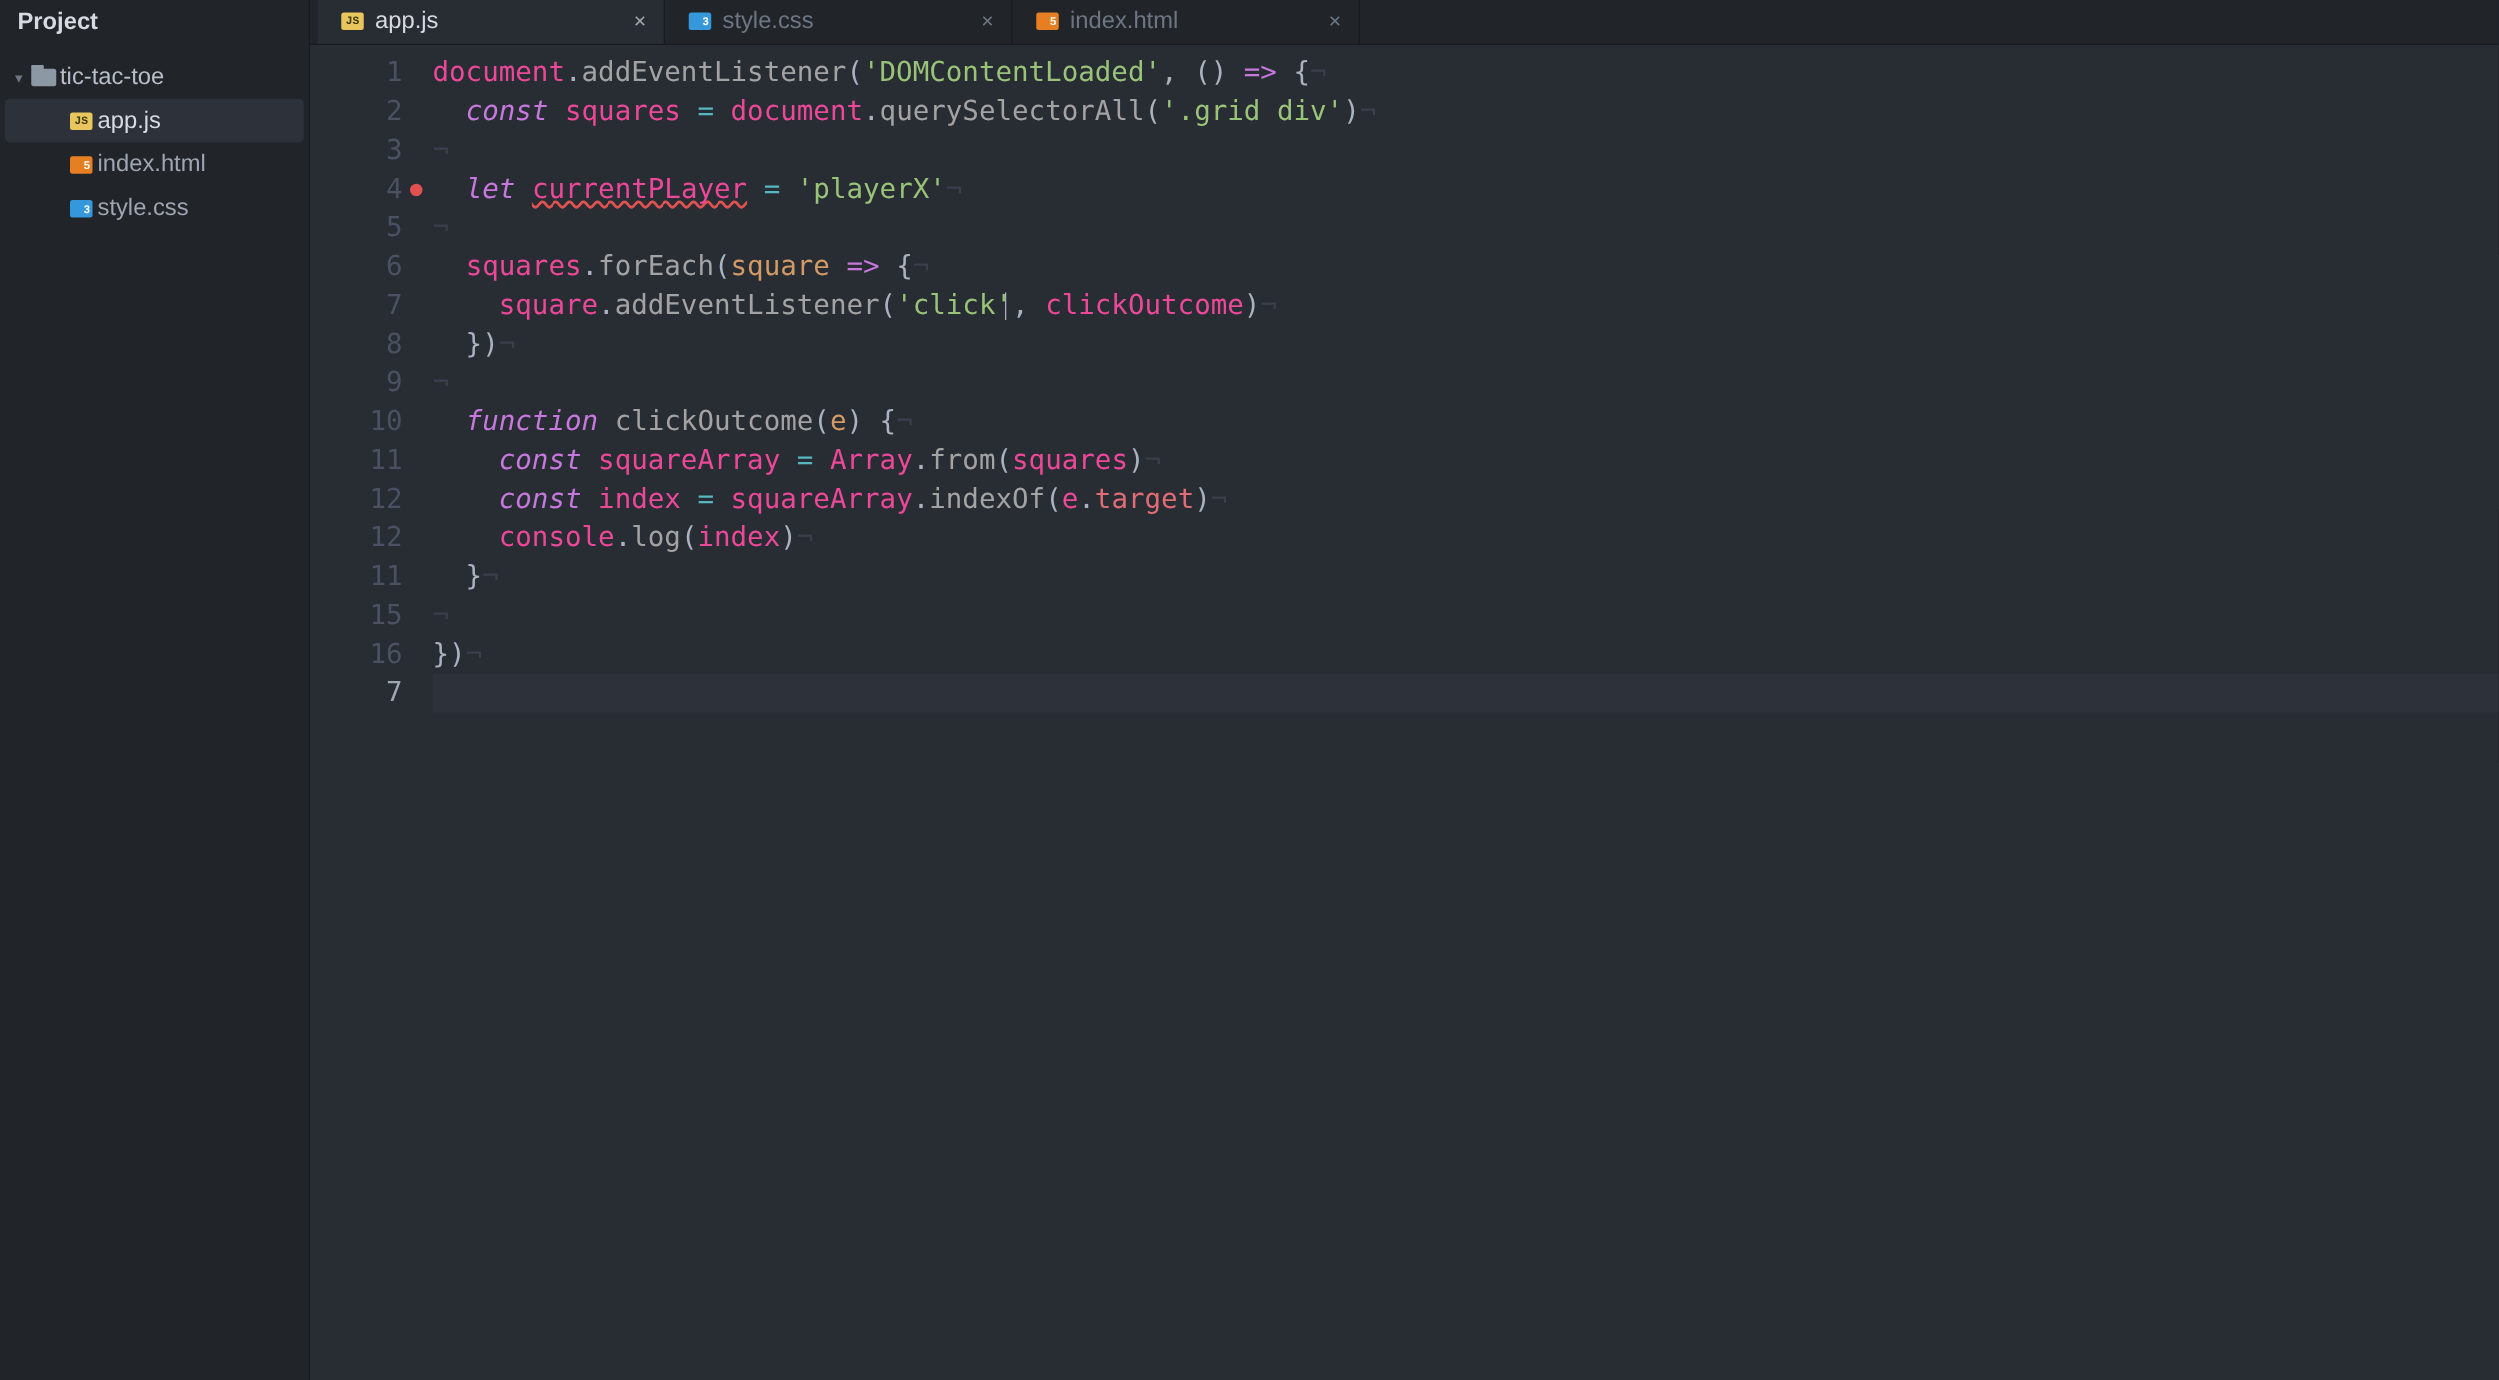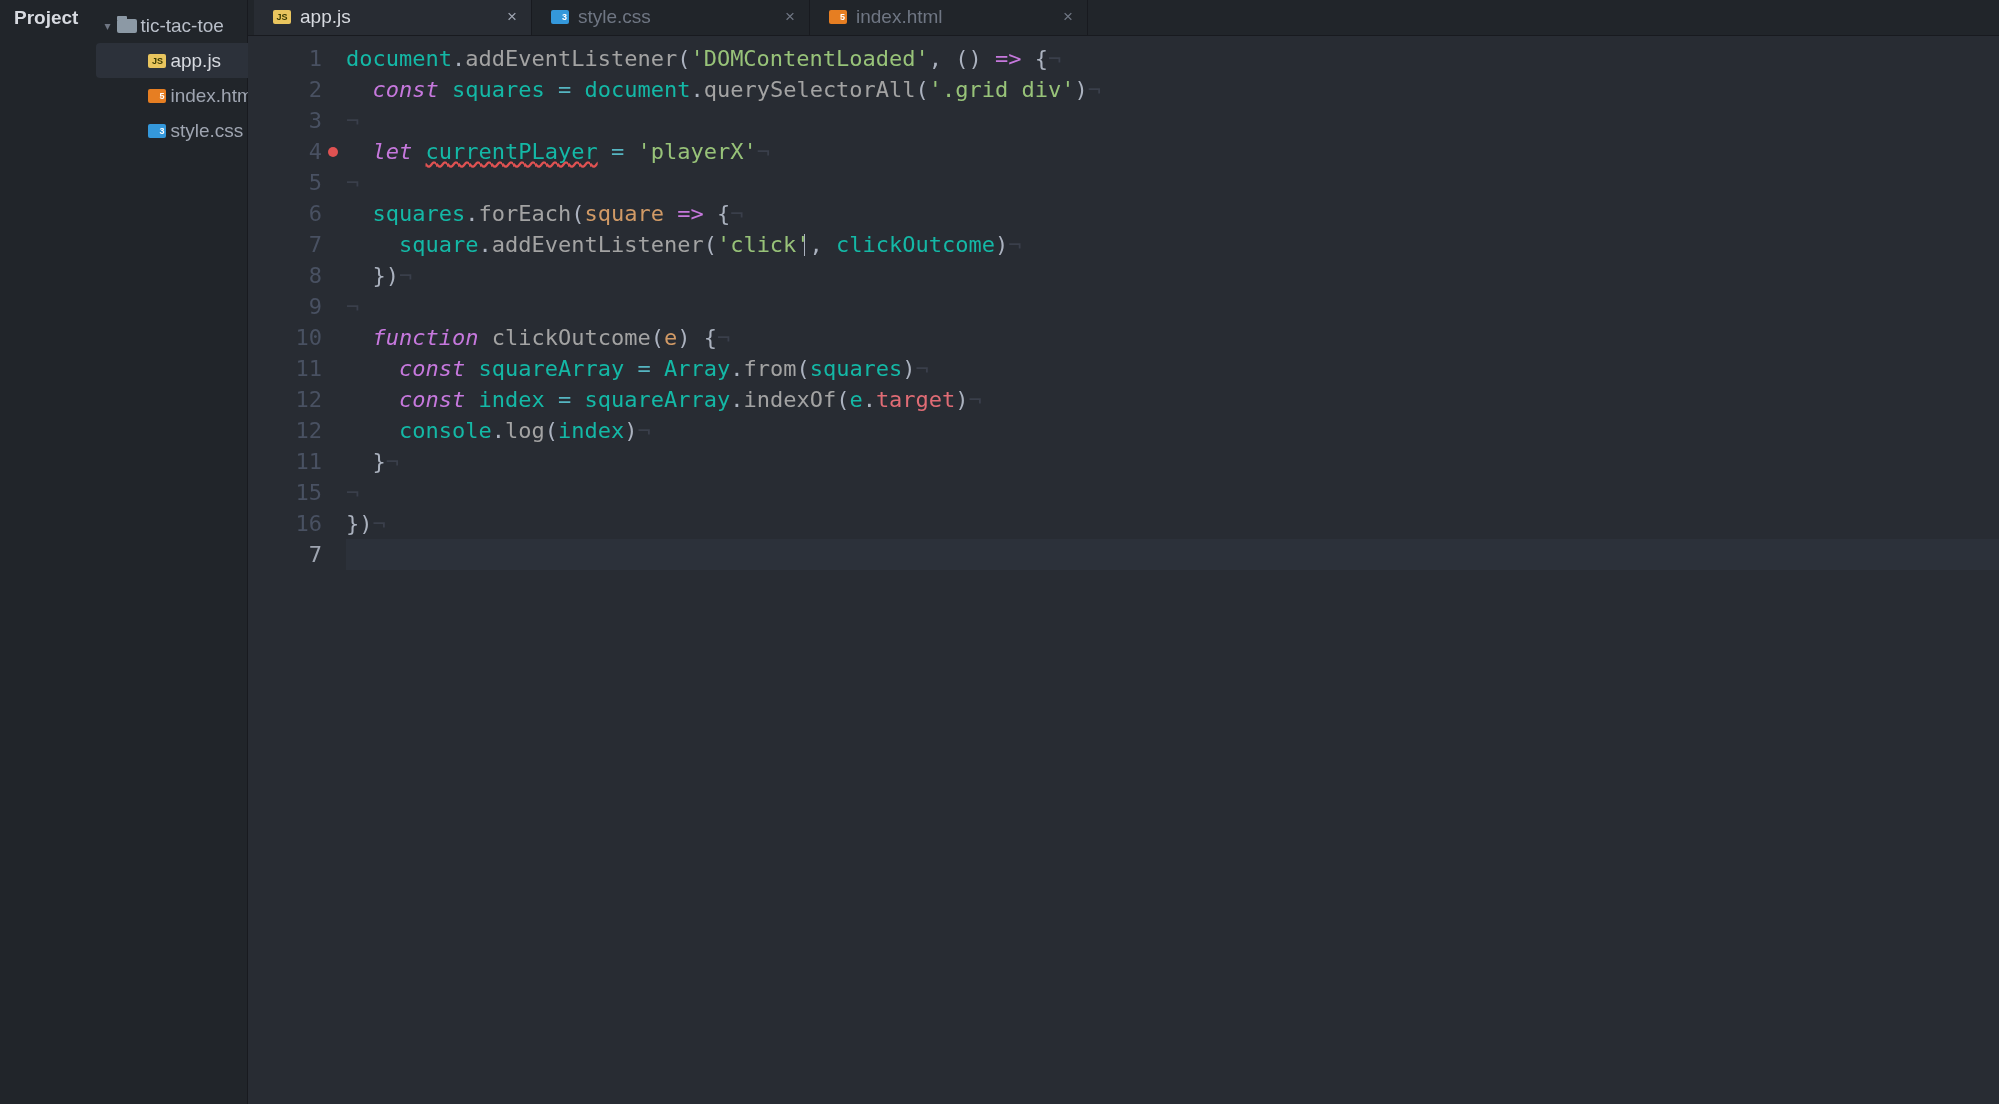--- a/index.html
+++ b/index.html
@@ -11,21 +11,21 @@
     color: #abb2bf;
     overflow: hidden;
   }
   .app { display: flex; height: 100vh; }
 
   
   .sidebar {
     width: 248px;
     background: #21252a;
     border-right: 1px solid #181a1f;
-    display: flex; flex-direction: row;
+    display: flex; flex-direction: column;
   }
   .sidebar-header {
     height: 36px;
     display: flex; align-items: center;
     padding: 0 14px;
     font-family: -apple-system, BlinkMacSystemFont, "Segoe UI", sans-serif;
     font-size: 19px; font-weight: 600;
     color: #d7dae0;
     background: #21252a;
   }
@@ -112,40 +112,40 @@
     flex: 1;
     padding-top: 7px;
     font-size: 22px; line-height: 31px;
     white-space: pre;
     background: #282c33;
     position: relative;
   }
   .code .line { display: block; height: 31px; padding-left: 0; }
   .c-punc    { color: #abb2bf; }
   .c-kw      { color: #c678dd; font-style: italic; }
-  .c-var     { color: #14b8a6; }
+  .c-var     { color: #ec4899; }
   .c-prop    { color: #e06c75; text-align: right; }
   .c-func    { color: #a3a3a3; }
   .c-str     { color: #98c379; }
   .c-param   { color: #d19a66; }
   .c-op      { color: #56b6c2; }
   .c-underline { text-decoration: underline wavy #e05252; text-decoration-skip-ink: none; }
 
   .cursor-line-hl {
     position: absolute;
     left: 0; right: 0; height: 31px;
     background: #2c313a;
     z-index: 0;
   }
   .gutter-line { position: relative; }
   .gutter-line.current { color: #9fa5b1; }
   .invis { color: #3a3f4b; }
 
   
-  .ico-js   { width:18px;height:14px;background:#e9c55e;border-radius:2px;display:inline-flex;align-items:center;justify-content:center;font-size:9px;font-weight:700;color:#3a3a00;font-family:Liberation Sans, sans-serif; }
+  .ico-js   { width:18px;height:14px;background:#e9c55e;border-radius:2px;display:inline-flex;align-items:center;justify-content:center;font-size:9px;font-weight:700;color:#3a3a00;font-family:Liberation Mono, monospace; }
   .ico-css  { width:18px;height:14px;background:#3498db;border-radius:2px;display:inline-flex;align-items:center;justify-content:flex-end;padding-right:2px;font-size:9px;font-weight:700;color:#fff;font-family:sans-serif; }
   .ico-html { width:18px;height:14px;background:#e67e22;border-radius:2px;display:inline-flex;align-items:center;justify-content:flex-end;padding-right:2px;font-size:9px;font-weight:700;color:#fff;font-family:sans-serif; }
   .ico-folder { width:20px;height:14px;background:#8c99a5;border-radius:2px;position:relative;display:inline-block; }
   .ico-folder::before { content:""; position:absolute; top:-3px; left:0; width:10px; height:4px; background:#8c99a5; border-radius:1px 1px 0 0; }
 
   .text-cursor {
     position: absolute;
     width: 1px; height: 22px;
     background: #abb2bf;
   }

